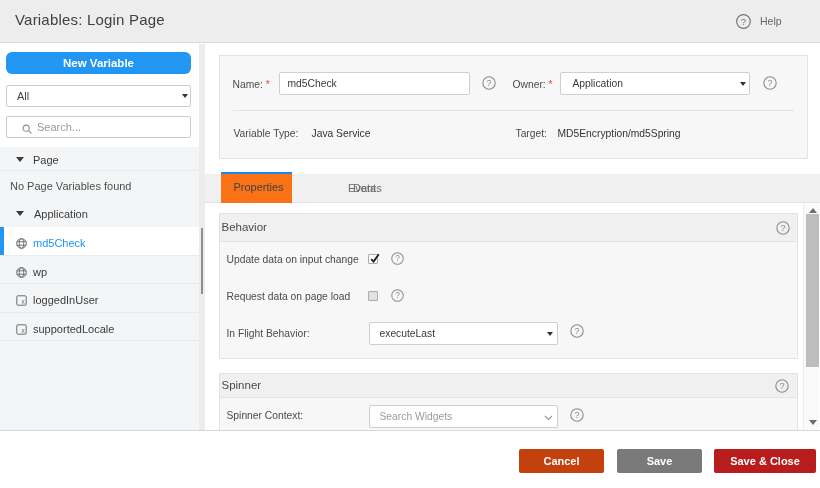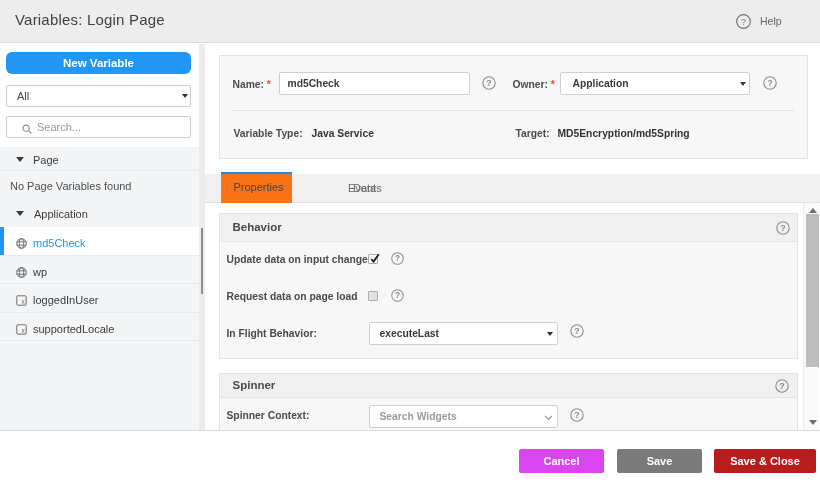--- a/index.html
+++ b/index.html
@@ -23,38 +23,38 @@
   .search { position:absolute; left:6px; top:72px; width:185px; height:22px; background:#fff;
             border:1px solid #ccc; border-radius:2px; font-size:11px; color:#9a9a9a; line-height:20px; padding-left:30px; }
   .tree { position:absolute; left:0; top:103px; width:199px; height:283px; background:#f4f5f6; }
   .trow { position:relative; width:199px; border-bottom:1px solid #e8ebed;padding-left:15px; }
   .caret { position:absolute; left:16px; top:50%; margin-top:-2px; width:0; height:0;
            border-left:4px solid transparent; border-right:4px solid transparent; border-top:5px solid #3c3c3c; }
   .sel-bar { position:absolute; left:0; top:0; bottom:0; width:4px; background:#2196f3; }
 
   
   .main { position:absolute; left:205px; top:44px; width:615px; height:386px; background:#fff; }
-  .card { position:absolute; background:#f7f7f8; border:1px solid #e3e3e3;font-weight:bold; }
+  .card { position:absolute; background:#f7f7f8; border:1px solid #e3e3e3; }
   .lbl { color:#4a4a4a; font-size:10.3px; }
   .val { color:#333; font-size:10.3px; }
   .red { color:#e8483e; }
   .inp { position:absolute; background:#fff; border:1px solid #cfcfcf; border-radius:2px;
          font-size:10.3px; color:#3a3a3a; }
   .selarrow { position:absolute; right:9px; top:50%; margin-top:-2px; width:0; height:0;
               border-left:3.5px solid transparent; border-right:3.5px solid transparent; border-top:4.5px solid #333; }
   .hline { position:absolute; height:1px; background:#e2e2e2; }
 
   
   .tabbar { position:absolute; left:0; top:130px; width:615px; height:29px; background:#f0f0f1; border-bottom:1px solid #e3e3e3; }
   .tab-active { position:absolute; left:16px; top:128px; width:71px; height:31px; background:#f97316;
                 border-top:2.5px solid #1e88e5; text-align:center; text-indent:4px; font-size:11px; color:#444; line-height:27px; }
 
   
   .sect-head { position:absolute; left:0; top:0; right:0; height:28px; background:#f0f0f1;
-               border-bottom:1px solid #e4e4e4; font-size:11.5px; color:#4a4a4a; line-height:27px; padding-left:13px; }
+               border-bottom:1px solid #e4e4e4; font-size:11.5px; color:#4a4a4a; line-height:27px; padding-left:2px; }
 
   
   .cb { position:absolute; width:10px; height:10px; border:1px solid #ababab; border-radius:1px; background:#fff; }
   .cb.un { background:#e3e3e3; }
 
   
   .footer { position:absolute; left:0; top:430px; width:820px; height:58px; background:#fff; border-top:1px solid #d9d9d9; }
   .btn { position:absolute; top:18px; height:24px; border-radius:2px; color:#fff; font-size:11px;
          font-weight:bold; text-align:center; line-height:24px; }
 
@@ -215,18 +215,18 @@
     </div>
 
     <div class="vsb">
       <div class="tri-up" style="position:absolute; left:5px; top:5px;"></div>
       <div class="vsb-thumb"></div>
       <div class="tri-dn" style="position:absolute; left:5px; bottom:5px;"></div>
     </div>
   </div>
 
   <div class="footer">
-    <div class="btn" style="left:519px; width:85px; background:#d946ef;">Cancel</div>
+    <div class="btn" style="left:519px; width:85px; background:#c2410c;">Cancel</div>
     <div class="btn" style="left:617px; width:85px; background:#7a7a7a;">Save</div>
     <div class="btn" style="left:714px; width:102px; background:#b91c1c;">Save &amp; Close</div>
   </div>
 
 </div>
 
 </body></html>

